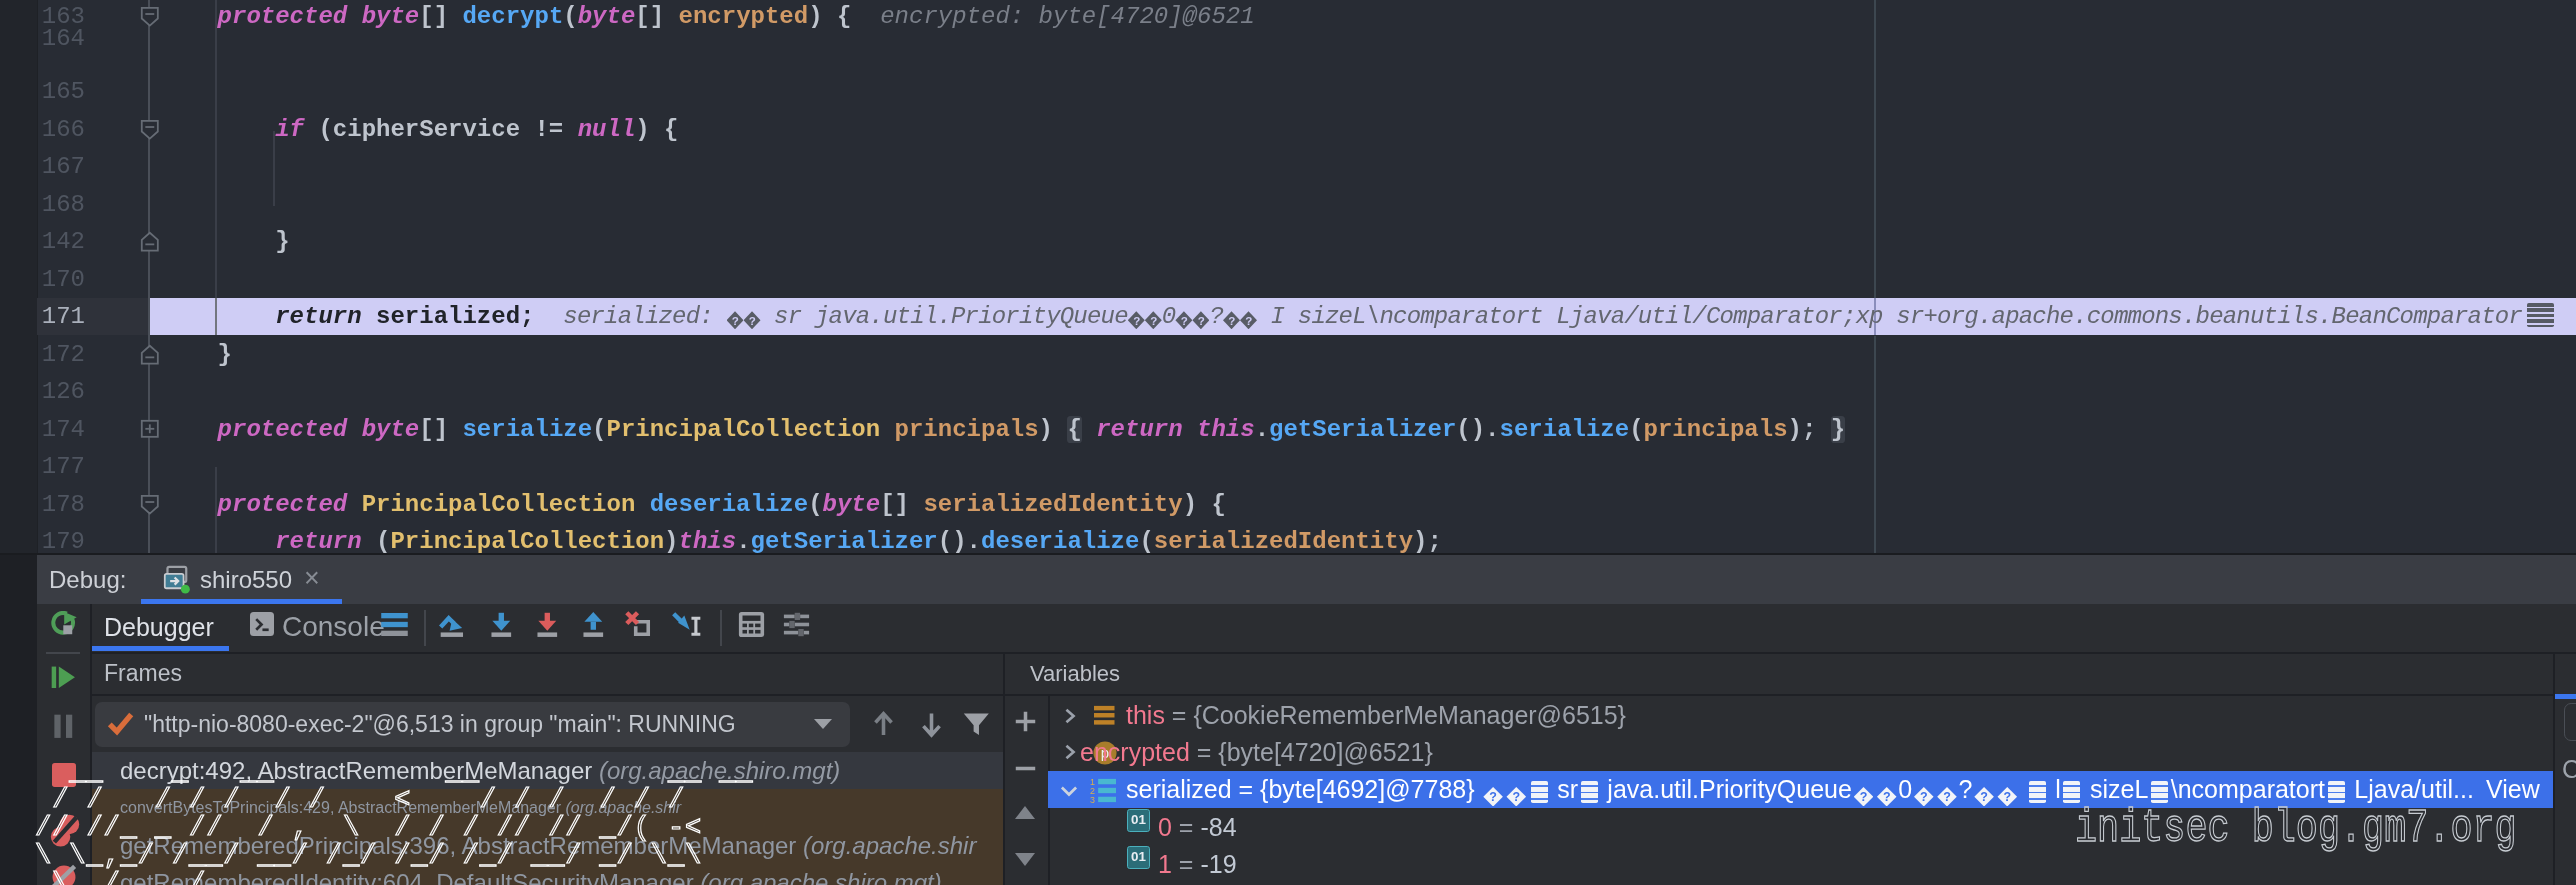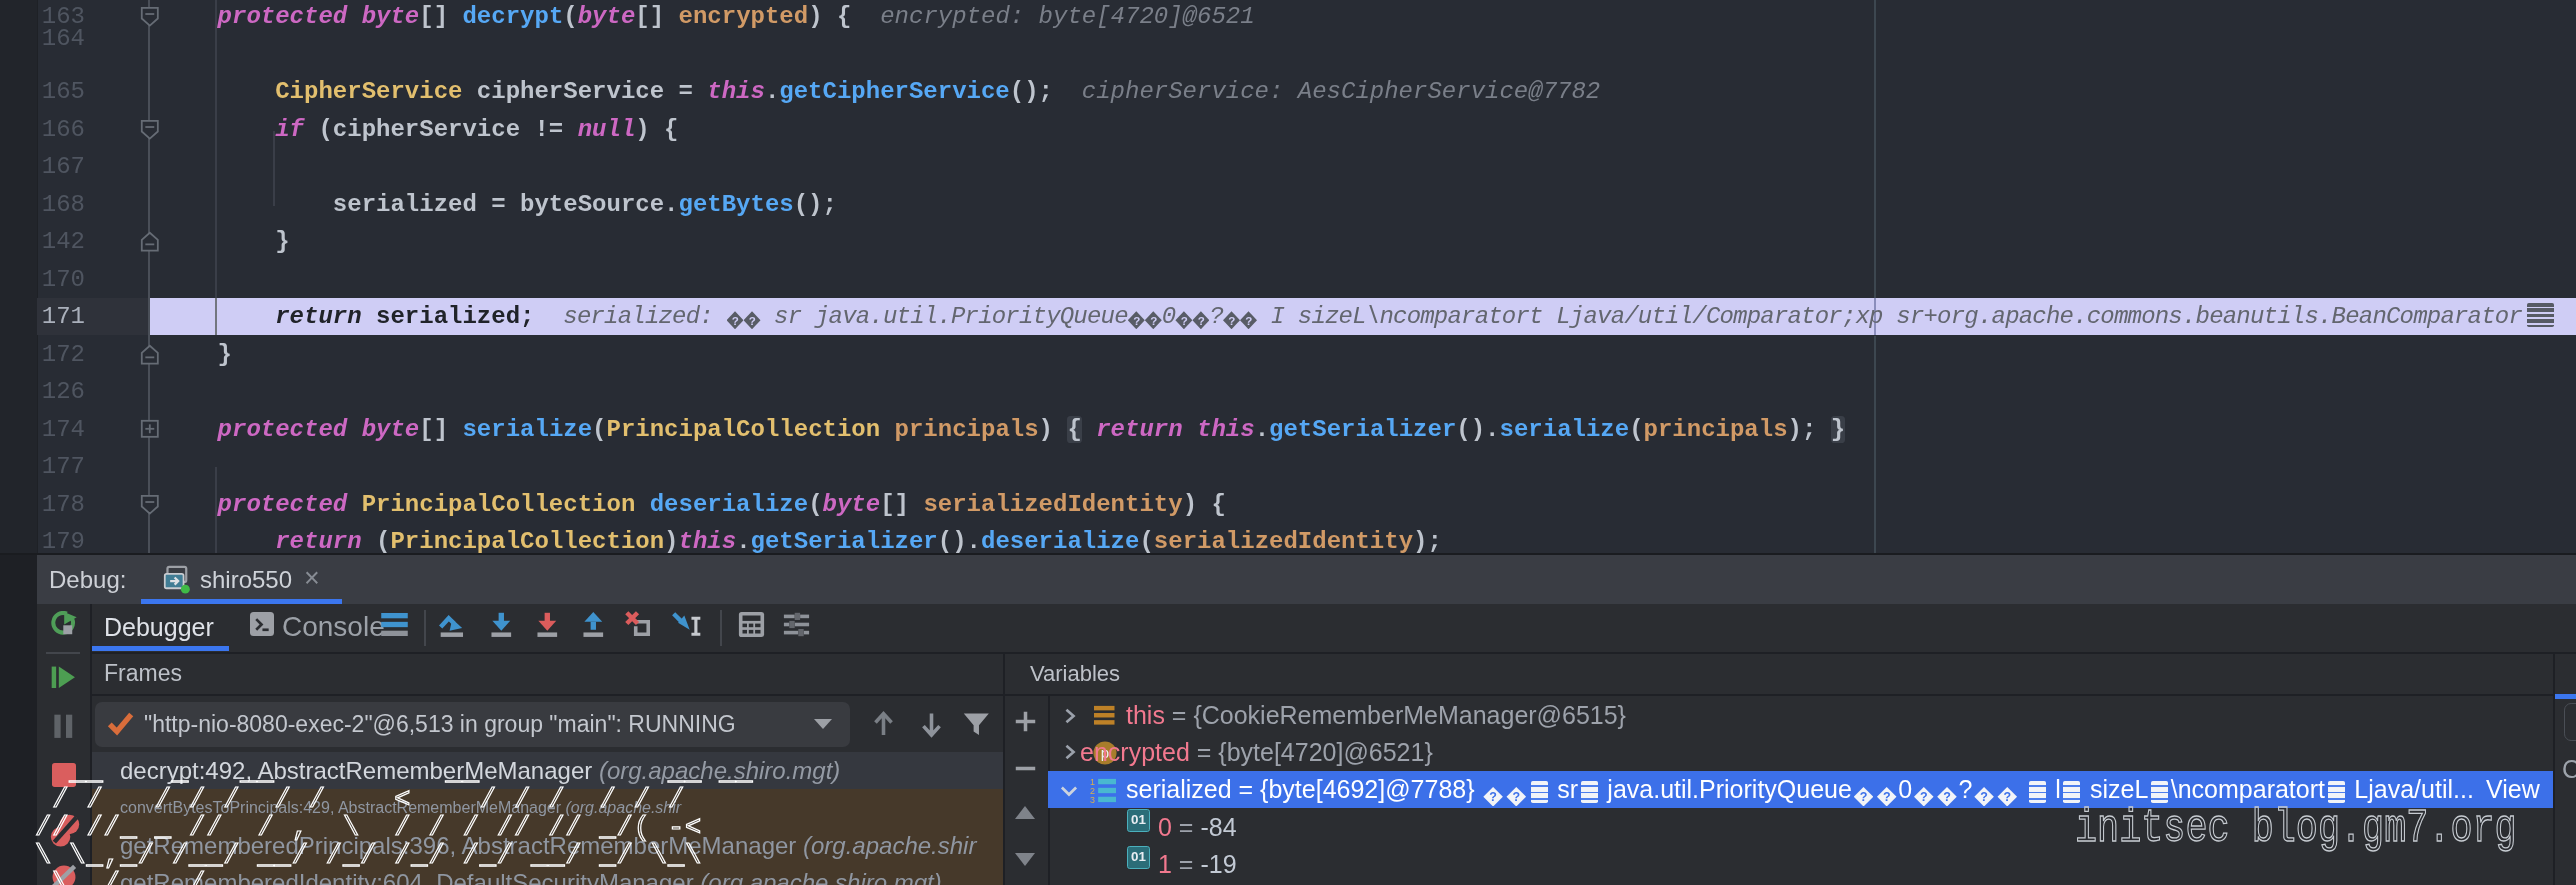--- a/index.html
+++ b/index.html
@@ -90,23 +90,21 @@
       </svg>
     </div>
 <div class="fold" style="left:140px;top:494px">
       <svg width="19.6" height="21.4" viewBox="0 0 22 24">
         <polygon points="2,2 20,2 20,14 11,22 2,14" fill="#282c34" stroke="#666c75" stroke-width="2"></polygon>
         <line x1="6" y1="9" x2="16" y2="9" stroke="#666c75" stroke-width="2"></line>
       </svg>
     </div>
 
 <div class="cl" style="top:-1.8px"><span class="k">    protected byte</span>[] <span class="f">decrypt</span>(<span class="k">byte</span>[] <span class="pa">encrypted</span>) {  <span class="h">encrypted: byte[4720]@6521</span></div>
-<div class="cl" style="top:73px">        <span class="cls">CipherService</span> cipherService = <span class="k">this</span>.<span class="f">getCipherService</span>();  <span class="h">cipherService: AesCipherService@7782</span></div>
 <div class="cl" style="top:111px"><span class="k">        if</span> (cipherService != <span class="k">null</span>) {</div>
-<div class="cl" style="top:186px">            serialized = byteSource.<span class="f">getBytes</span>();</div>
 <div class="cl" style="top:223px">        }</div>
 <div class="cl" style="top:298px"><span class="k dk">        return</span><span class="dk"> serialized;</span>  <span class="hd" style="letter-spacing:-0.8px">serialized: <span class="dia">?</span><span class="dia">?</span> sr java.util.PriorityQueue<span class="dia">?</span><span class="dia">?</span>0<span class="dia">?</span><span class="dia">?</span>?<span class="dia">?</span><span class="dia">?</span> I sizeL\ncomparatort Ljava/util/Comparator;xp sr+org.apache.commons.beanutils.BeanComparator<span style="display:inline-block;width:27px;height:24px;vertical-align:-3.6px;border-radius:1.8px;background:repeating-linear-gradient(180deg,#565a64 0 3.6px,#cfcdf5 3.6px 5.4px);margin-left:5.4px"></span></span></div>
 <div class="cl" style="top:336px">    }</div>
 <div class="cl" style="top:411px"><span class="k">    protected byte</span>[] <span class="f">serialize</span>(<span class="cls">PrincipalCollection</span> <span class="pa">principals</span>) <span class="chip">{</span> <span class="k">return</span> <span class="k">this</span>.<span class="f">getSerializer</span>().<span class="f">serialize</span>(<span class="pa">principals</span>); <span class="chip">}</span></div>
 <div class="cl" style="top:486px"><span class="k">    protected </span><span class="cls">PrincipalCollection</span> <span class="f">deserialize</span>(<span class="k">byte</span>[] <span class="pa">serializedIdentity</span>) {</div>
 <div class="cl" style="top:523px"><span class="k">        return</span> (<span class="cls">PrincipalCollection</span>)<span class="k">this</span>.<span class="f">getSerializer</span>().<span class="f">deserialize</span>(<span class="pa">serializedIdentity</span>);</div>
 </div>
 
 <div class="abs" style="left:0;top:553px;width:2576px;height:1.8px;background:#1a1c20"></div>
 <div class="abs" style="left:0;top:555px;width:2576px;height:330px;background:#2b2d31"></div>

